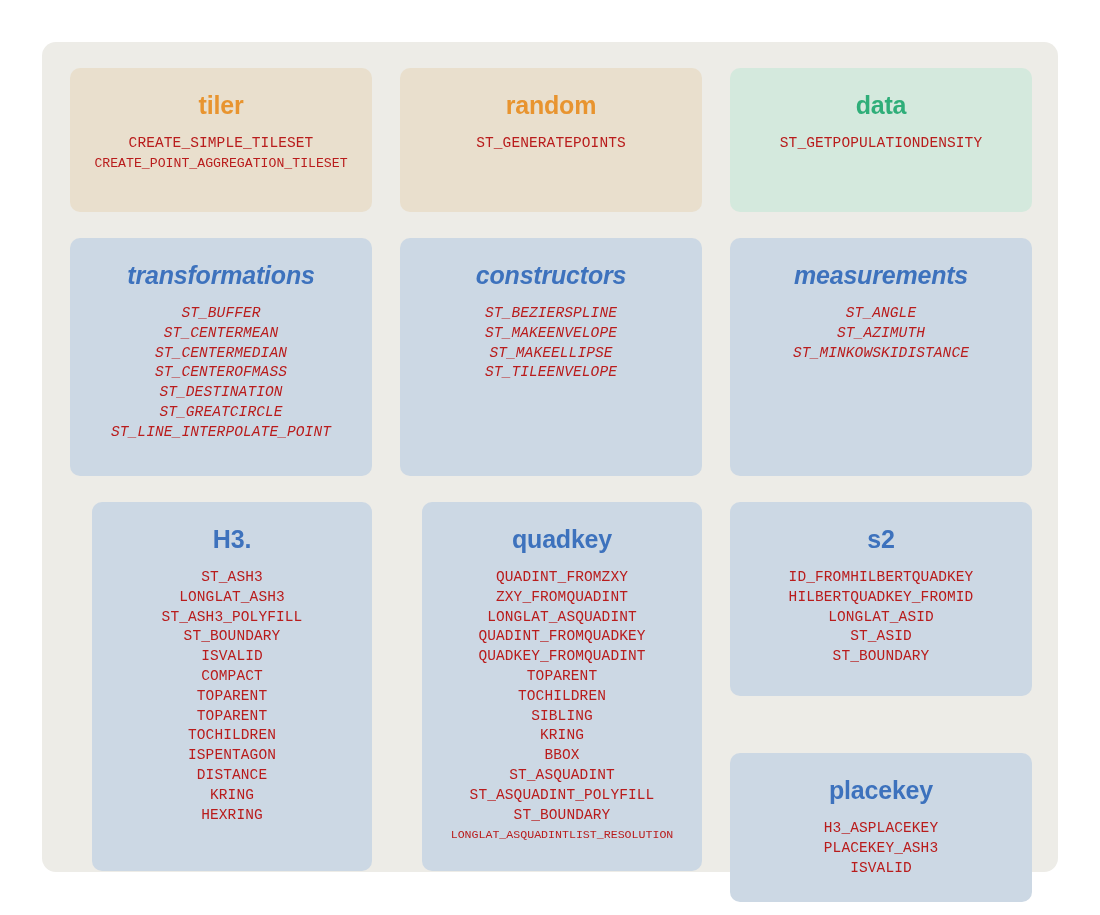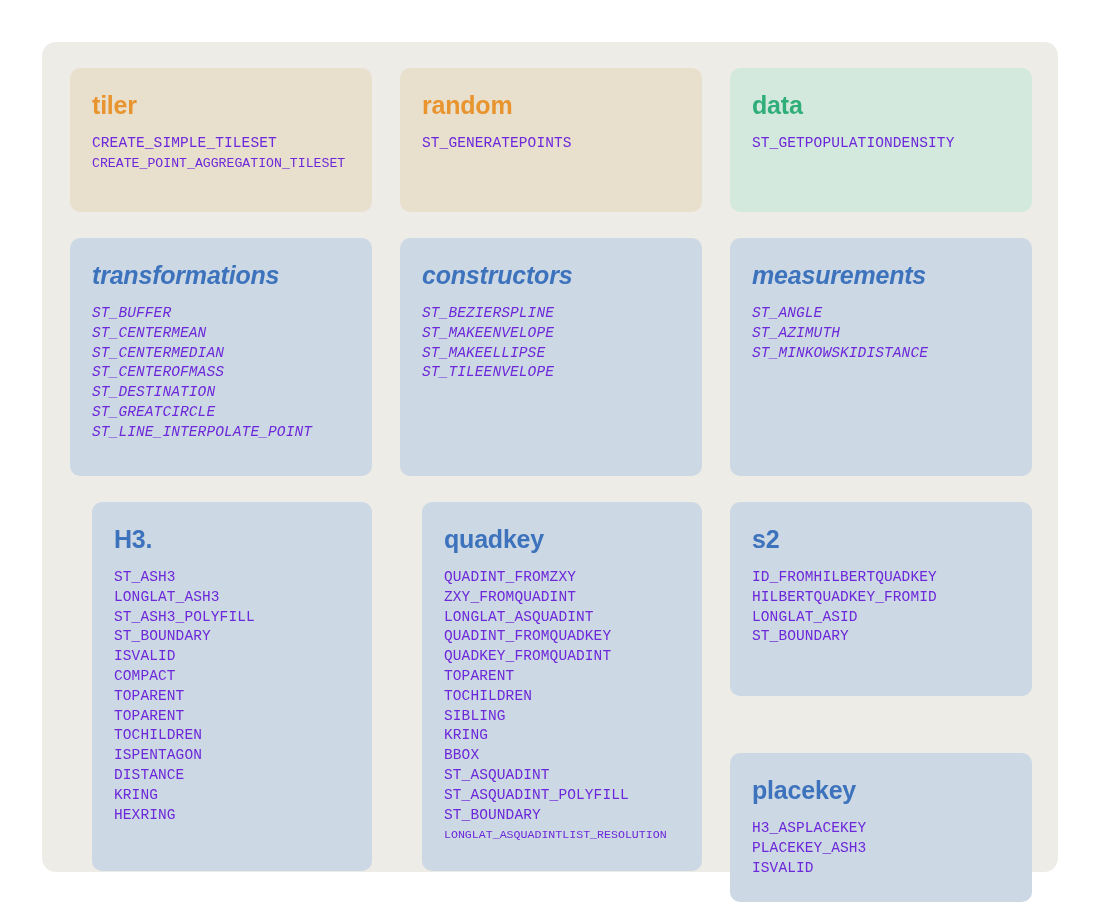--- a/index.html
+++ b/index.html
@@ -36,20 +36,21 @@
     margin: 0 auto;
     display: grid;
     grid-template-columns: 302px 302px 302px;
     column-gap: 28px;
     align-items: start;
   }
   .col {
     display: flex;
     flex-direction: column;
     gap: 26px;
+    text-align: center;
   }
 
   
   .card {
     border-radius: 10px;
     box-sizing: border-box;
     padding: 22px 22px 24px 22px;
     overflow: hidden;
   }
   .card.beige  { background: #e9dfcd; }
@@ -69,21 +70,21 @@
   .title-green  { color: #2fae79; }
   .title-blue   { color: #3d72bd; }
 
   .fn-list {
     list-style: none;
     margin: 0;
     padding: 0;
     font-family: "Liberation Mono", monospace;
     font-size: 14.5px;
     line-height: 19.8px;
-    color: #6d28d9;
+    color: #b91c1c;
     letter-spacing: 0.1px;
   }
   .fn-list li { white-space: nowrap; }
   
   .fn-list li.shrink-sm { font-size: 13.2px; letter-spacing: 0px; }
   .fn-list li.shrink-xs { font-size: 11.6px; letter-spacing: 0px; }
 
   
   .h-row1 { min-height: 144px; }
   .h-row2 { min-height: 238px; font-style: italic; }
@@ -185,20 +186,21 @@
             <li>ST_AZIMUTH</li>
             <li>ST_MINKOWSKIDISTANCE</li>
           </ul>
         </div>
         <div class="card blue h-r3-s2">
           <div class="card-title title-blue">s2</div>
           <ul class="fn-list">
             <li>ID_FROMHILBERTQUADKEY</li>
             <li>HILBERTQUADKEY_FROMID</li>
             <li>LONGLAT_ASID</li>
+            <li>ST_ASID</li>
             <li>ST_BOUNDARY</li>
           </ul>
         </div>
         <div class="card blue h-r3-pk">
           <div class="card-title title-blue">placekey</div>
           <ul class="fn-list">
             <li>H3_ASPLACEKEY</li>
             <li>PLACEKEY_ASH3</li>
             <li>ISVALID</li>
           </ul>

